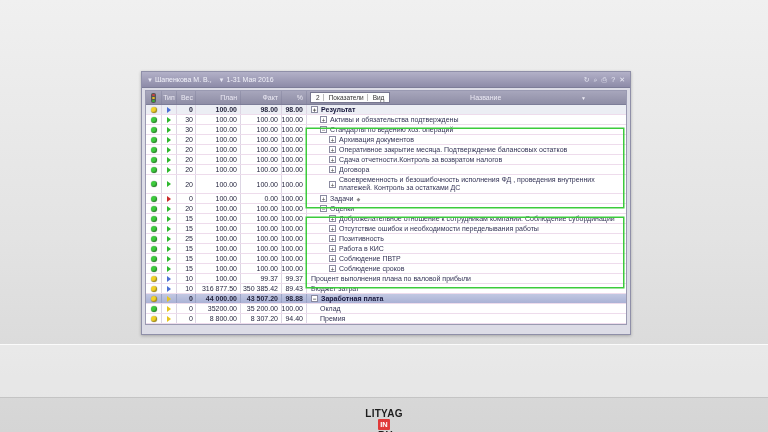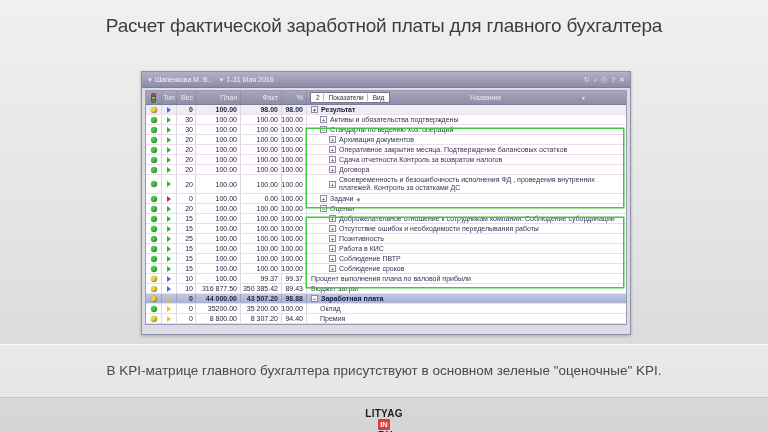--- a/index.html
+++ b/index.html
@@ -95,21 +95,20 @@
   .logo { position:absolute; left:0; top:408px; width:768px; display:flex;
     justify-content:center; align-items:center;flex-direction:column; }
   .logo .txt { font-weight:bold; font-size:10px; color:#1c1c1c; letter-spacing:0.3px; }
   .logo .box { font-weight:bold; font-size:7.5px; color:#fff; padding:1px 2px;
     margin:0 1px; border-radius:1px; }
 </style>
 </head>
 <body>
 
 <div class="slide-title">
-  <div>Расчет фактической заработной платы для  главного бухгалтера</div>
 </div>
 
 <div class="app-window">
   <div class="titlebar">
     <span class="caret">▼</span>
     <span class="tb-text">Шапенкова М. В.,</span>
     <span class="caret">▼</span>
     <span class="tb-text">1-31 Мая 2016</span>
     <span class="titlebar-icons" id="tb-icons">
         <span>↻</span>
@@ -479,20 +478,19 @@
           </span>
         </div>
       </div>
   <div class="green-box" style="border-color: rgb(60, 203, 60); left: 160px; top: 37px; width: 318px; height: 80px;"></div>
       <div class="green-box" style="border-color: rgb(60, 203, 60); left: 160px; top: 126px; width: 318px; height: 71px;"></div>
     </div>
   <div class="win-footer"></div>
 </div>
 
 <div class="caption-band">
-  <div>В KPI-матрице главного бухгалтера присутствуют в основном зеленые "оценочные" KPI.</div>
 </div>
 
 <div class="logo">
   <span class="txt">LITYAG</span>
   <span class="box" id="logo-box" style="background: rgb(224, 58, 58);">IN</span>
   <span class="txt">.RU</span>
 </div>
 
 </body></html>

